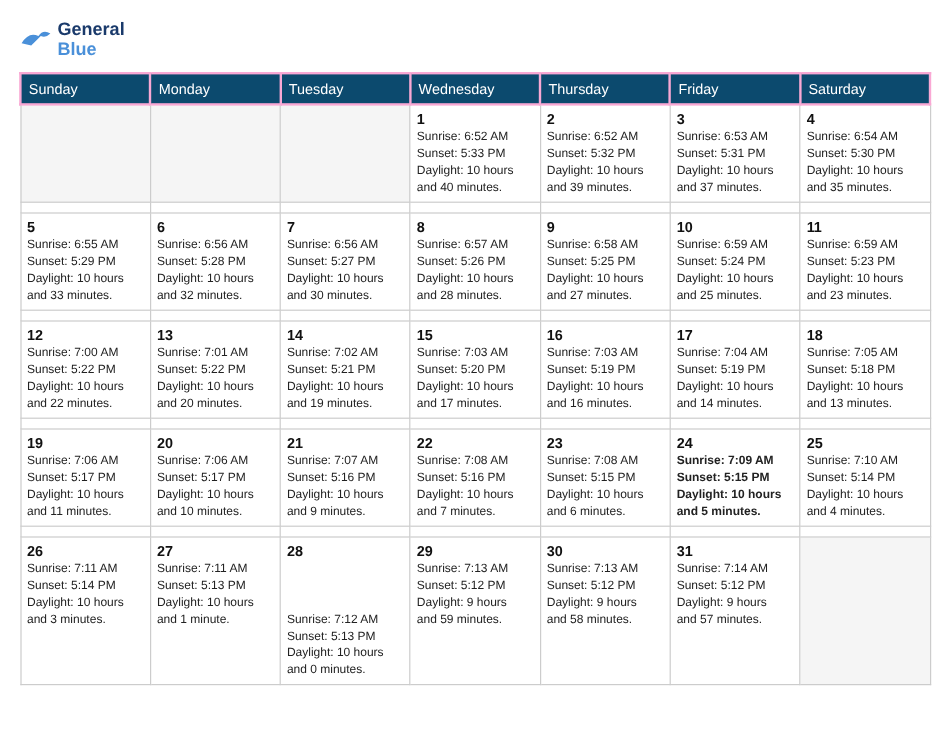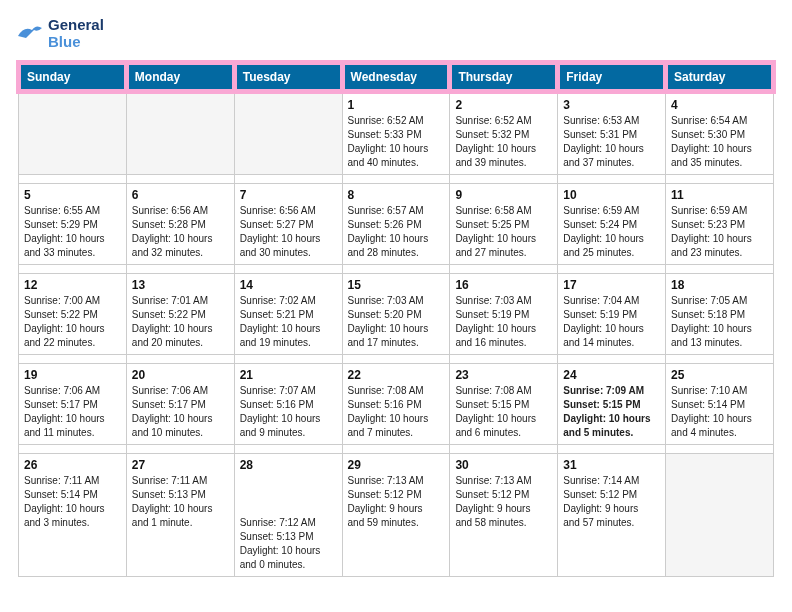--- a/index.html
+++ b/index.html
@@ -37,27 +37,27 @@
       font-size: 15px;
       color: #333;
       font-weight: normal;
     }
     .calendar {
       width: 100%;
       border-collapse: collapse;
       font-size: 10.5px;
     }
     .calendar thead tr th {
-      background: #0369a1;
+      background: #0c4a6e;
       color: #fff;
       text-align: left;
       padding: 5px 6px;
       font-size: 12px;
-      font-weight: bold;
-      border: 5px solid #f9a8d4;
+      font-weight: normal;
+      border: 2px solid #f9a8d4;
     }
     .calendar tbody tr td {
       border: 1px solid #ccc;
       vertical-align: top;
       padding: 4px 5px;
       width: 107px;
       min-height: 70px;
       background: #fff;
     }
     .calendar tbody tr td.empty {

